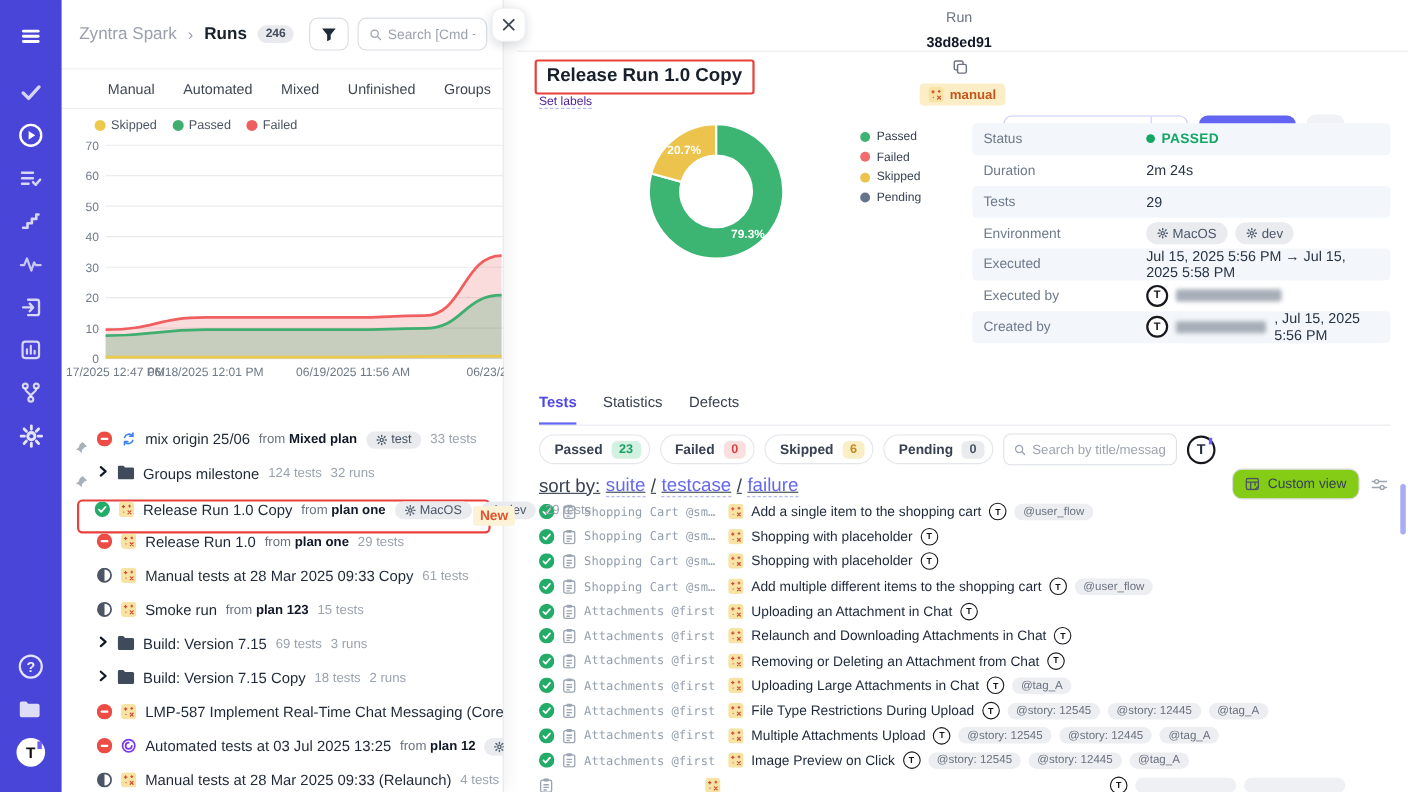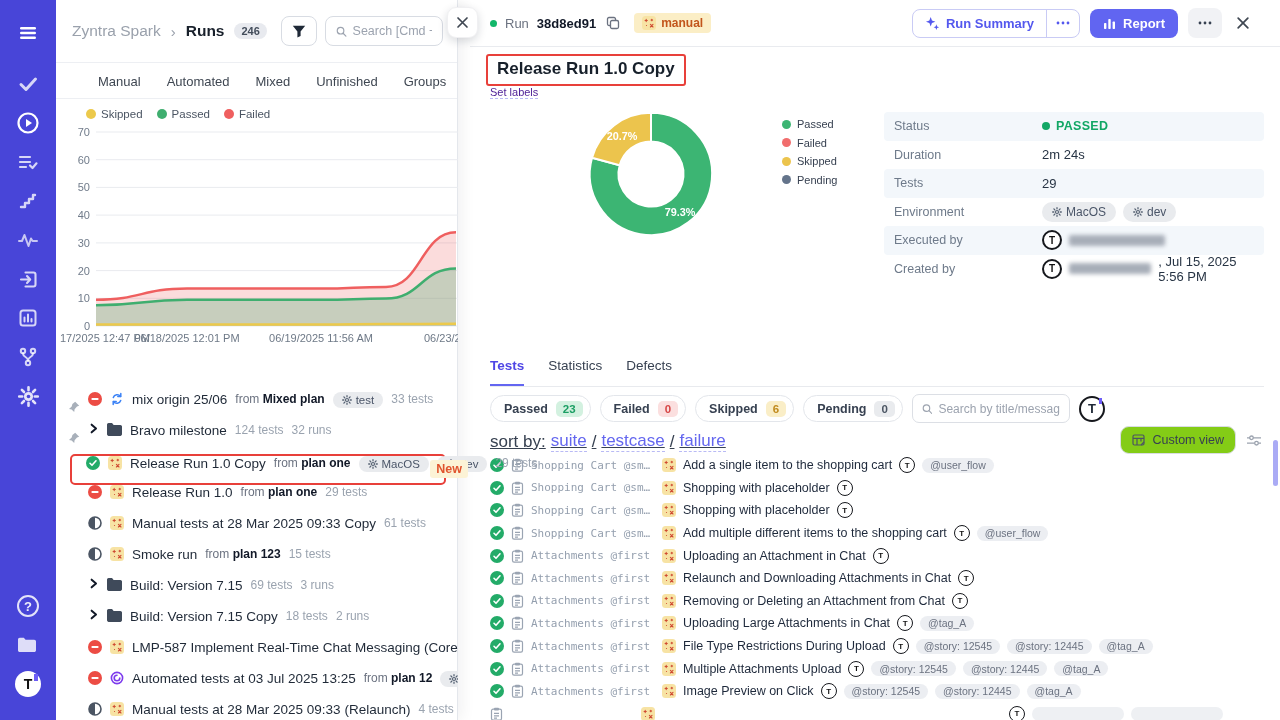--- a/index.html
+++ b/index.html
@@ -59,21 +59,21 @@
     font-weight:700; padding:2px 6px; border-radius:3px; }
   .st-ic { flex:none; display:flex; }
 
   .drawer-close { position:absolute; left:447px; top:7px; width:31px; height:31px; background:#fff; border:1px solid #f0f0f2;
     border-radius:9px; box-shadow:0 3px 10px rgba(15,23,42,.16); display:flex; align-items:center; justify-content:center;
     z-index:40; cursor:pointer; }
 
   
   .rpanel { position:absolute; left:470px; top:0; width:810px; height:720px; background:#fff; }
   .rp-head { position:absolute; left:0; top:0; right:0; height:47px; border-bottom:1px solid #e9ebef;
-    display:flex; align-items:center; padding:0 26px 0 20px; gap:8px; }
+    display:flex; align-items:center; padding:0 26px 0 20px; gap:8px;flex-direction:column; }
   .rp-dot { width:7px; height:7px; border-radius:50%; background:#12b76a; }
   .rp-runlabel { font-size:13px; color:#6b7280; }
   .rp-runid { font-size:13px; font-weight:700; color:#111827; }
   .copy-btn { display:flex; margin-left:2px; cursor:pointer; }
   .manual-badge { display:inline-flex; align-items:center; gap:5px; background:#fbeec6; color:#c2551c; font-size:12px;
     font-weight:700; border-radius:4px; padding:3px 8px; margin-left:6px; }
   .rp-actions { margin-left:auto; display:flex; align-items:center; gap:10px; }
   .split-btn { display:flex; border:1px solid #c9cbf5; border-radius:8px; overflow:hidden; background:#fff; }
   .split-main { display:flex; align-items:center; gap:6px; padding:6px 12px; color:#5458ee; font-size:13px; font-weight:700; cursor:pointer; }
   .split-more { border-left:1px solid #c9cbf5; padding:6px 9px; display:flex; align-items:center; cursor:pointer; }
@@ -329,21 +329,21 @@
         <span class="st-ic">
           <svg width="11" height="11" viewBox="0 0 10 10" fill="none" stroke="#111827" stroke-width="1.8" stroke-linecap="round" stroke-linejoin="round">
             <path d="M3.3 1.5L7.3 5l-4 3.5"></path>
           </svg>
         </span>
         <span class="st-ic">
           <svg width="15" height="13" viewBox="0 0 14 12" fill="#3f4a5a">
             <path d="M0 1.5C0 .7.7 0 1.5 0h3.2l1.5 1.8h6.3c.8 0 1.5.7 1.5 1.5v7.2c0 .8-.7 1.5-1.5 1.5h-11C.7 12 0 11.3 0 10.5z"></path>
           </svg>
         </span>
-        <span class="run-name">Bravo milestone</span>
+        <span class="run-name">Groups milestone</span>
         <span class="run-meta">124 tests</span>
         <span class="run-meta">32 runs</span>
       </div>
       <div class="run-row hl">
         <span class="st-ic">
           <svg width="14" height="14" viewBox="0 0 14 14">
             <circle cx="7" cy="7" r="7" fill="#23ab68"></circle>
             <path d="M4 7.3l2 2 4-4.5" stroke="#fff" stroke-width="1.6" fill="none" stroke-linecap="round" stroke-linejoin="round"></path>
           </svg>
         </span>
@@ -652,20 +652,26 @@
               <g stroke="#566273" stroke-width="1.3" stroke-linecap="round">
                 <path d="M5 .7v1.1M5 8.2v1.1M.7 5h1.1M8.2 5h1.1M1.9 1.9l.8.8M7.3 7.3l.8.8M8.1 1.9l-.8.8M2.7 7.3l-.8.8"></path>
               </g>
             </svg>MacOS</span>
           <span class="env-badge" style="font-size:12px;padding:3px 10px;"><svg width="10" height="10" viewBox="0 0 10 10">
               <circle cx="5" cy="5" r="1.5" fill="none" stroke="#566273" stroke-width="1.2"></circle>
               <g stroke="#566273" stroke-width="1.3" stroke-linecap="round">
                 <path d="M5 .7v1.1M5 8.2v1.1M.7 5h1.1M8.2 5h1.1M1.9 1.9l.8.8M7.3 7.3l.8.8M8.1 1.9l-.8.8M2.7 7.3l-.8.8"></path>
               </g>
             </svg>dev</span>
+        </span>
+      </div>
+      <div class="info-row">
+        <span class="info-label">Executed</span>
+        <span class="info-val">
+          <span>Jul 15, 2025 5:56 PM → Jul 15, 2025 5:58 PM</span>
         </span>
       </div>
       <div class="info-row">
         <span class="info-label">Executed by</span>
         <span class="info-val">
           <span class="mini-avatar">T</span>
           <span class="redact" style="width:96px"></span>
         </span>
       </div>
       <div class="info-row">

